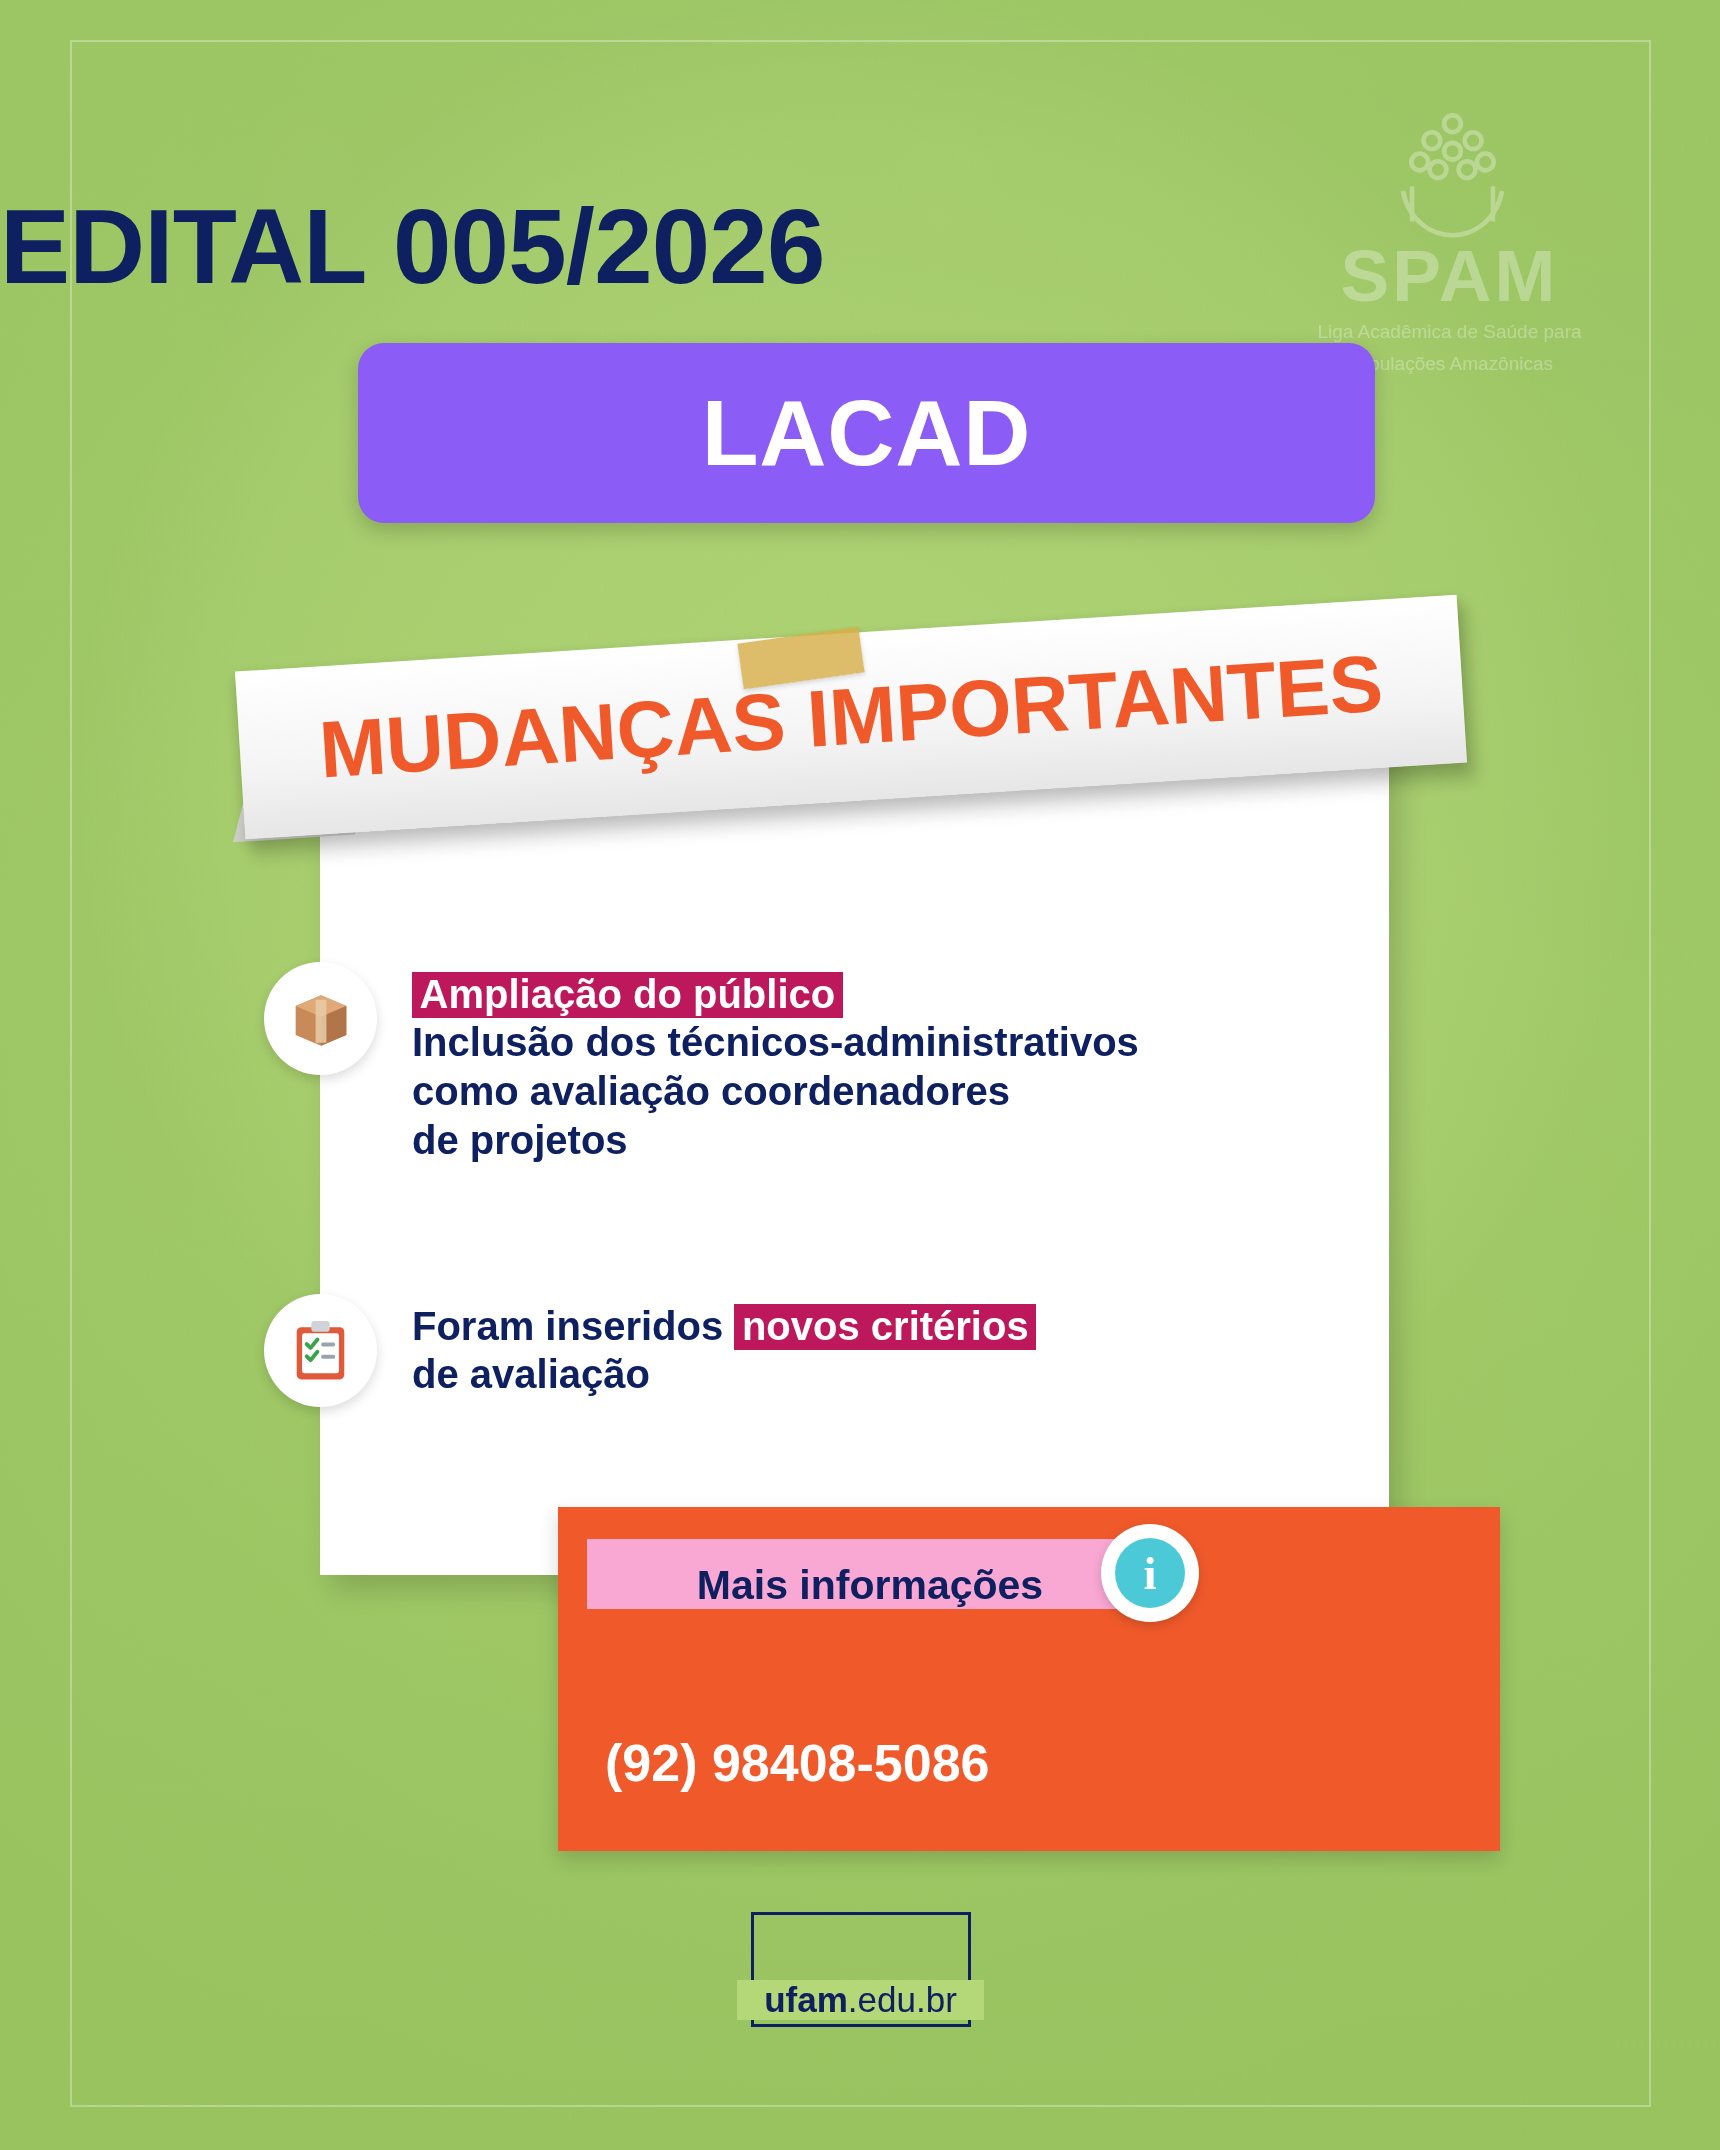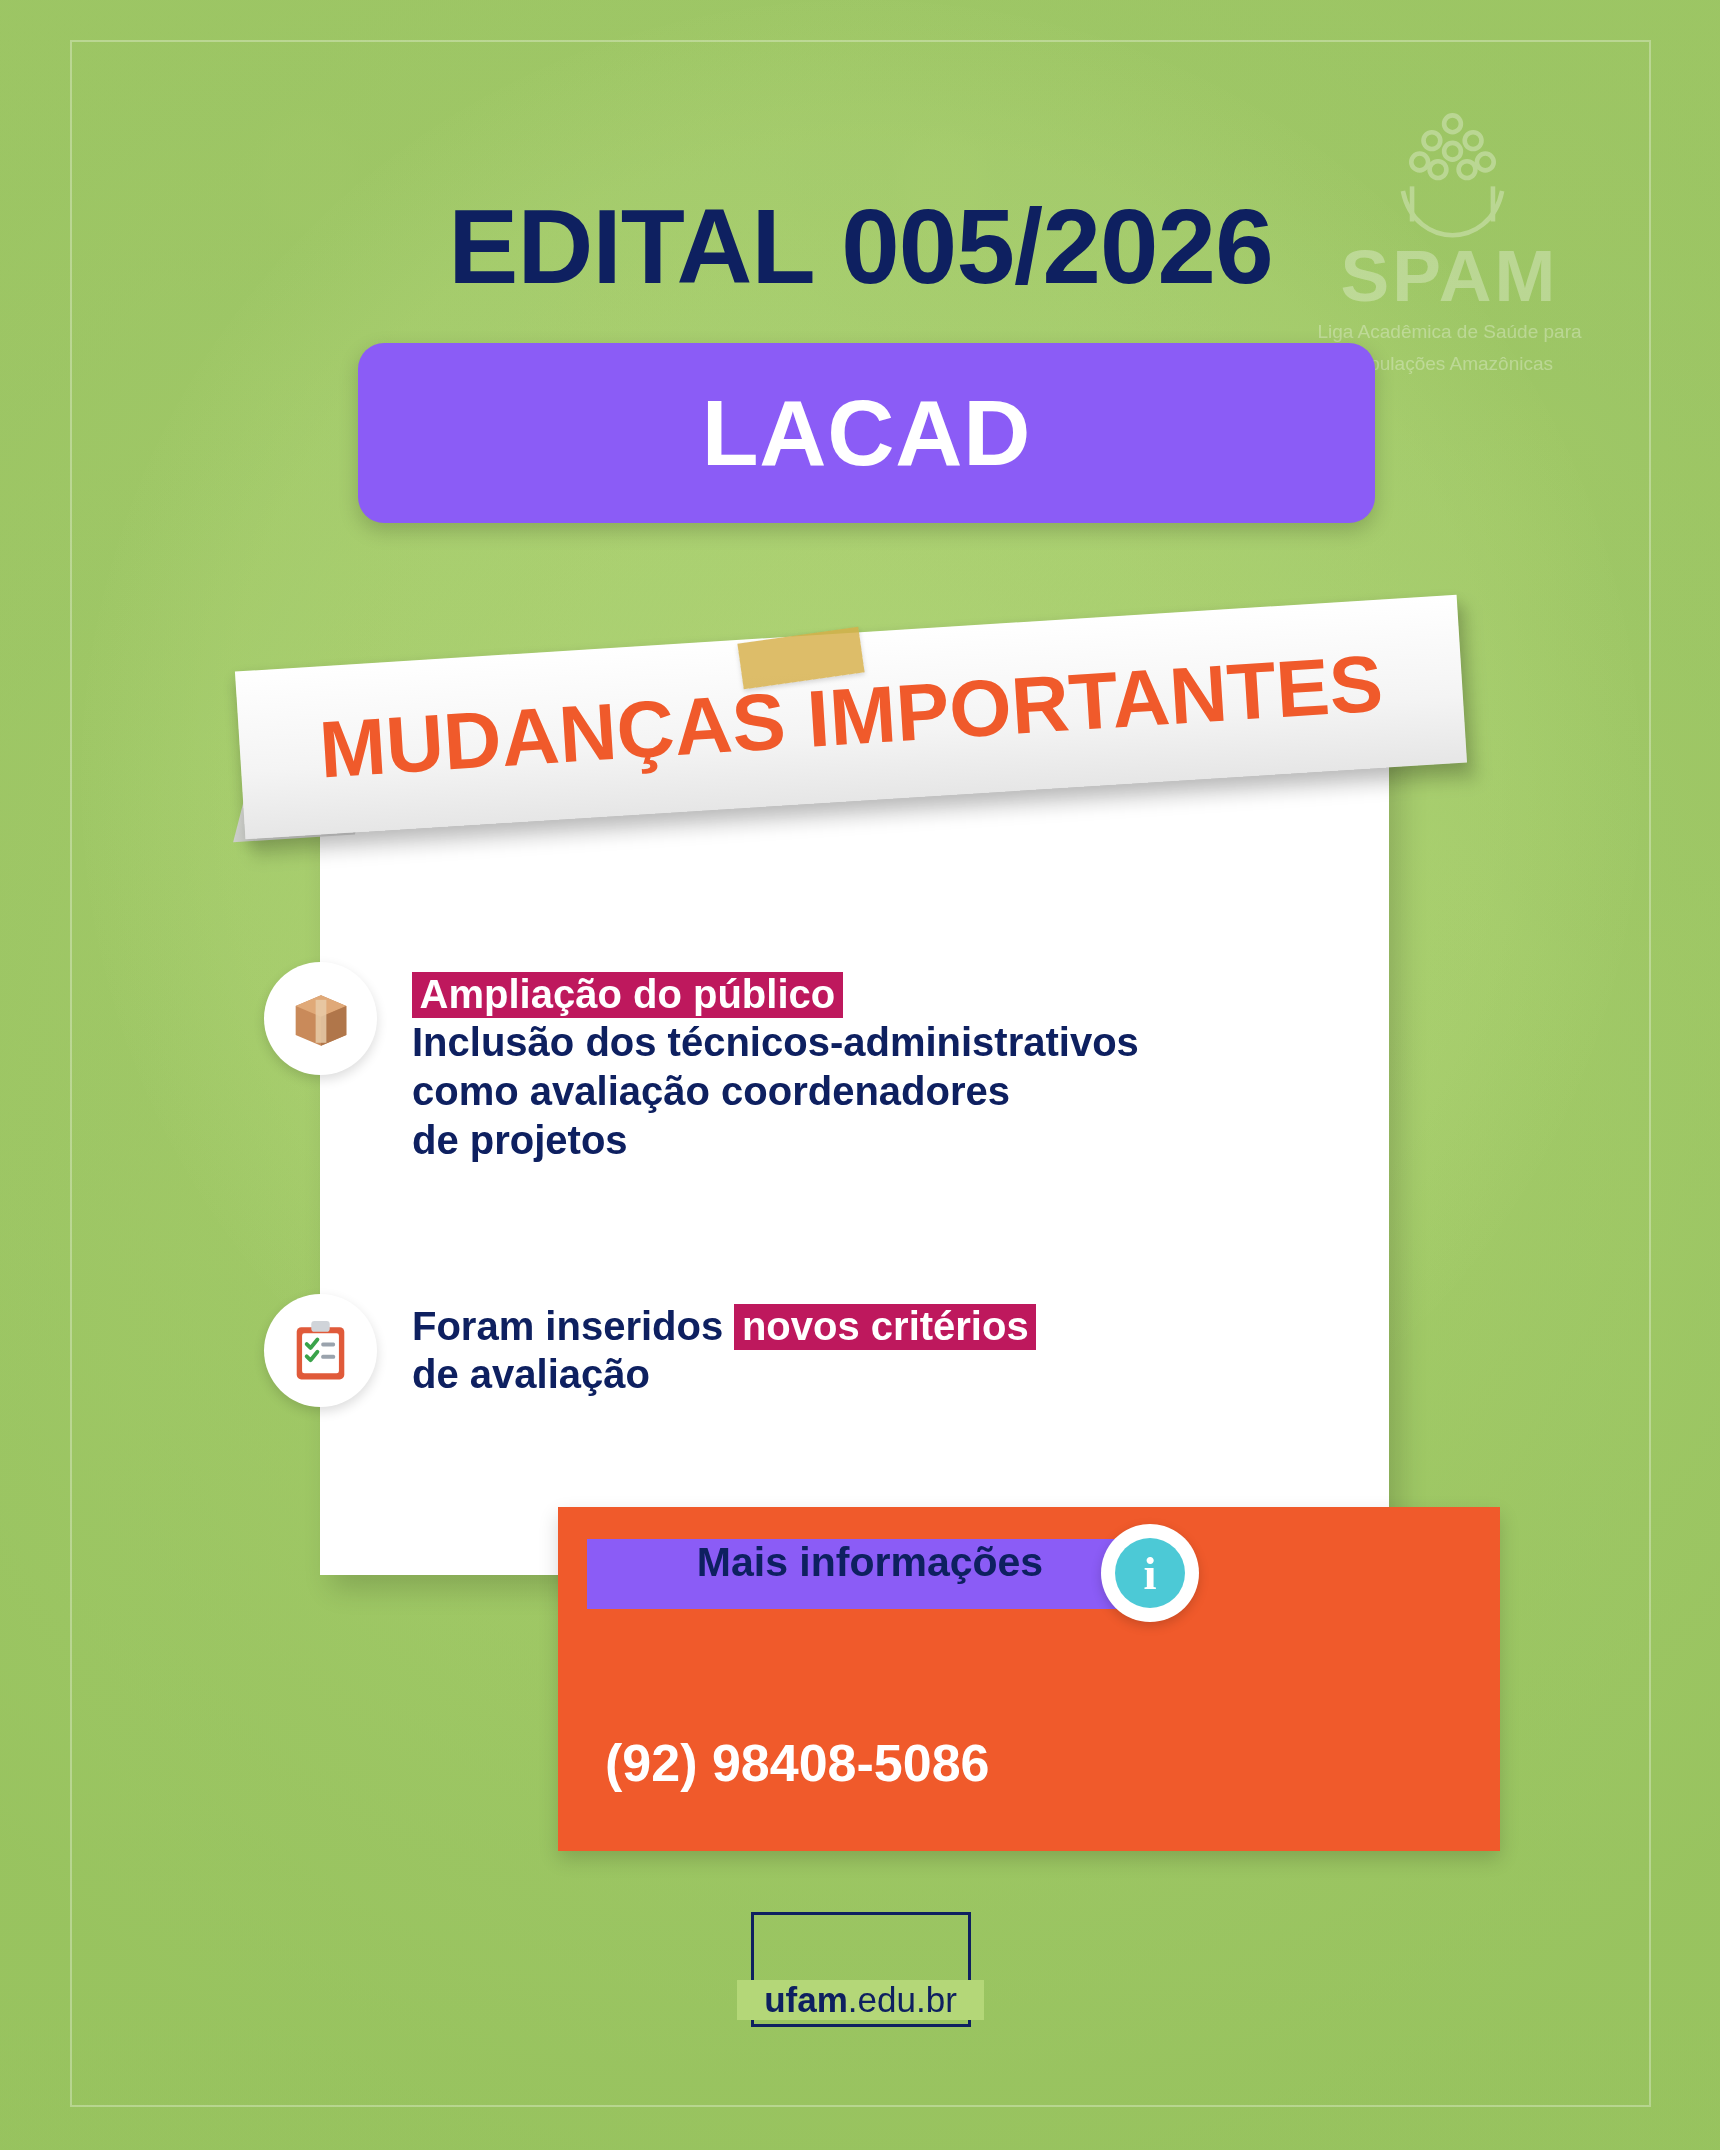--- a/index.html
+++ b/index.html
@@ -111,21 +111,20 @@
   .spam-logo .sp-sub {
     font-size: 19px; line-height: 1.25; margin-top: 8px; font-weight: 400;
   }
   .spam-logo svg { position:absolute; left: 83px; top: 0; }
 
   
   .edital-title {
     position:absolute;
     left: 0; right: 0;
     top: 187px;
-    text-align:center;
     font-size: 105px;
     font-weight: 800;
     letter-spacing: -0.8px;
     color: #0e2060;
     font-family: "Liberation Sans", sans-serif;
   }
 
   .lacad-badge {
     position:absolute;
     left: 358px;
@@ -250,22 +249,22 @@
     top: 1507px;
     width: 942px;
     height: 344px;
     background: #f05a2b;
     box-shadow: 0 7.6px 18.4px rgba(0,0,0,0.16);
   }
   .contact .head {
     position:absolute;
     left: 29px; top: 32px;
     width: 566px; height: 70px;
-    background: #8b5cf6;
-    display:flex; align-items:flex-start; justify-content:center;
+    background: #f9a8d4;
+    display:flex; align-items:flex-end; justify-content:center;
   }
   .contact .head span {
     color:#0e2060;
     font-size: 41px;
     font-weight: 700;
   }
   .info-icon {
     position:absolute;
     left: 543px;
     top: 17px;

